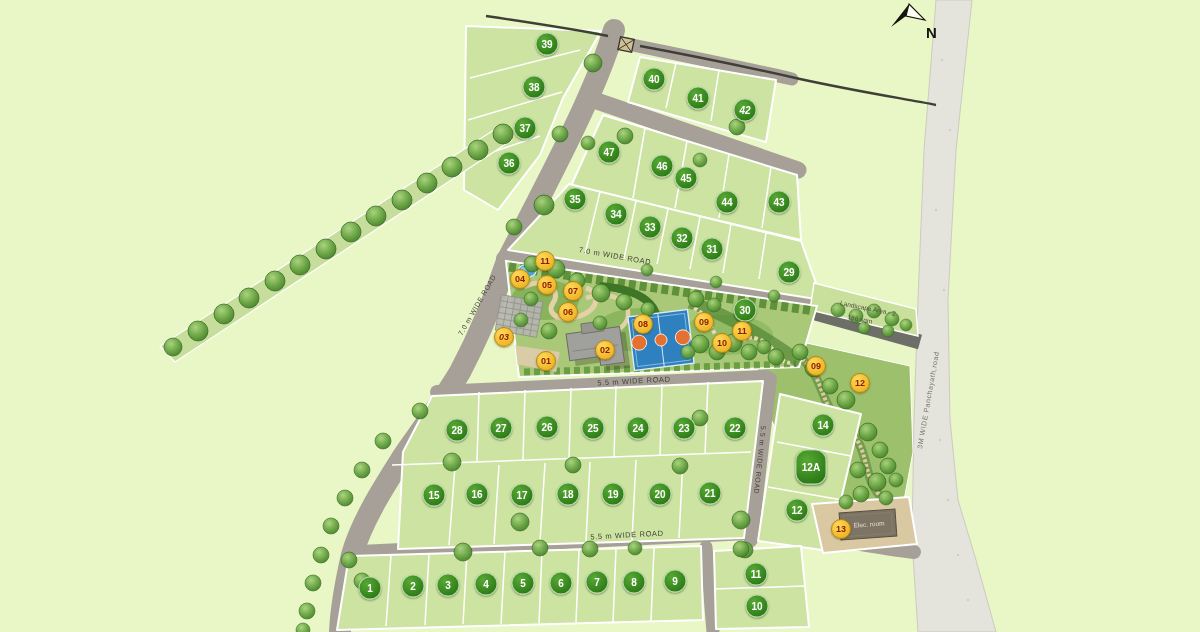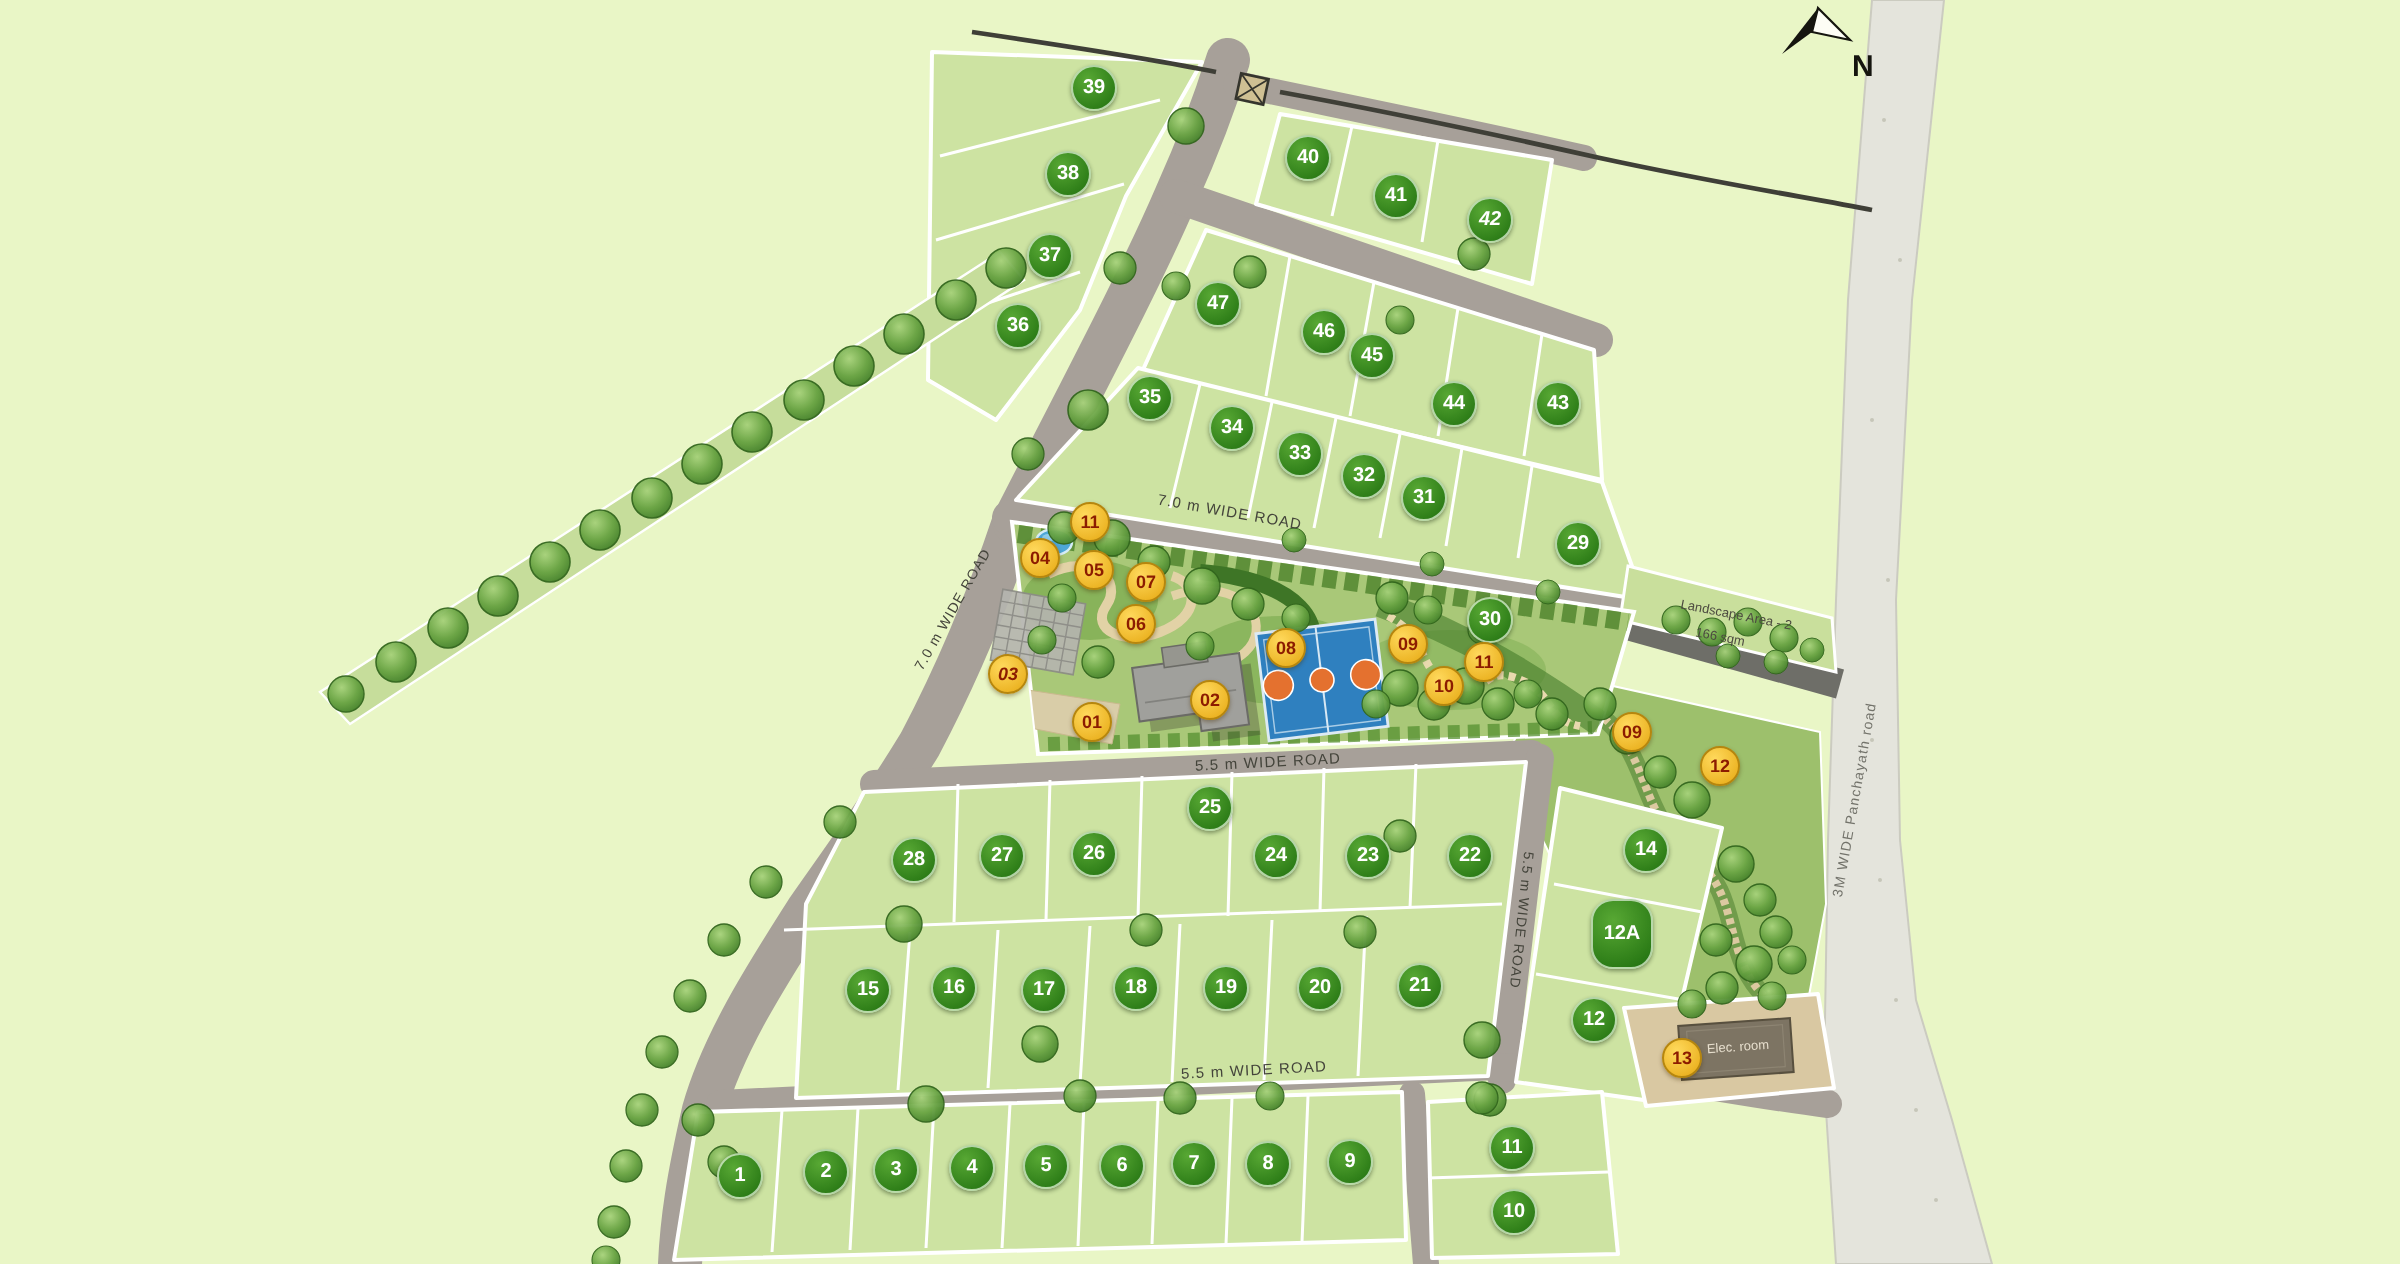--- a/index.html
+++ b/index.html
@@ -263,21 +263,21 @@
     <div class="badge plot" style="left: 575px; top: 199px; transform: translate(-50%, -50%);">35</div>
     <div class="badge plot" style="left: 616px; top: 214px; transform: translate(-50%, -50%);">34</div>
     <div class="badge plot" style="left: 650px; top: 227px; transform: translate(-50%, -50%);">33</div>
     <div class="badge plot" style="left: 682px; top: 238px; transform: translate(-50%, -50%);">32</div>
     <div class="badge plot" style="left: 712px; top: 249px; transform: translate(-50%, -50%);">31</div>
     <div class="badge plot" style="left: 745px; top: 262px; transform: translate(-50%, -50%); margin-top: 48px;">30</div>
     <div class="badge plot" style="left: 789px; top: 272px; transform: translate(-50%, -50%);">29</div>
     <div class="badge plot" style="left: 457px; top: 430px; transform: translate(-50%, -50%); text-align: center;">28</div>
     <div class="badge plot" style="left: 501px; top: 428px; transform: translate(-50%, -50%);">27</div>
     <div class="badge plot" style="left: 547px; top: 427px; transform: translate(-50%, -50%);">26</div>
-    <div class="badge plot" style="left: 593px; top: 404px; transform: translate(-50%, -50%); margin-left: 12px;">25</div>
+    <div class="badge plot" style="left: 593px; top: 428px; transform: translate(-50%, -50%);">25</div>
     <div class="badge plot" style="left: 638px; top: 428px; transform: translate(-50%, -50%);">24</div>
     <div class="badge plot" style="left: 684px; top: 428px; transform: translate(-50%, -50%);">23</div>
     <div class="badge plot" style="left: 735px; top: 428px; transform: translate(-50%, -50%);">22</div>
     <div class="badge plot" style="left: 823px; top: 425px; transform: translate(-50%, -50%);">14</div>
     <div class="badge plot wide" style="left: 811px; top: 467px; transform: translate(-50%, -50%);">12A</div>
     <div class="badge plot" style="left: 797px; top: 510px; transform: translate(-50%, -50%);">12</div>
     <div class="badge plot" style="left: 434px; top: 495px; transform: translate(-50%, -50%);">15</div>
     <div class="badge plot" style="left: 477px; top: 494px; transform: translate(-50%, -50%);">16</div>
     <div class="badge plot" style="left: 522px; top: 495px; transform: translate(-50%, -50%);">17</div>
     <div class="badge plot" style="left: 568px; top: 494px; transform: translate(-50%, -50%);">18</div>

